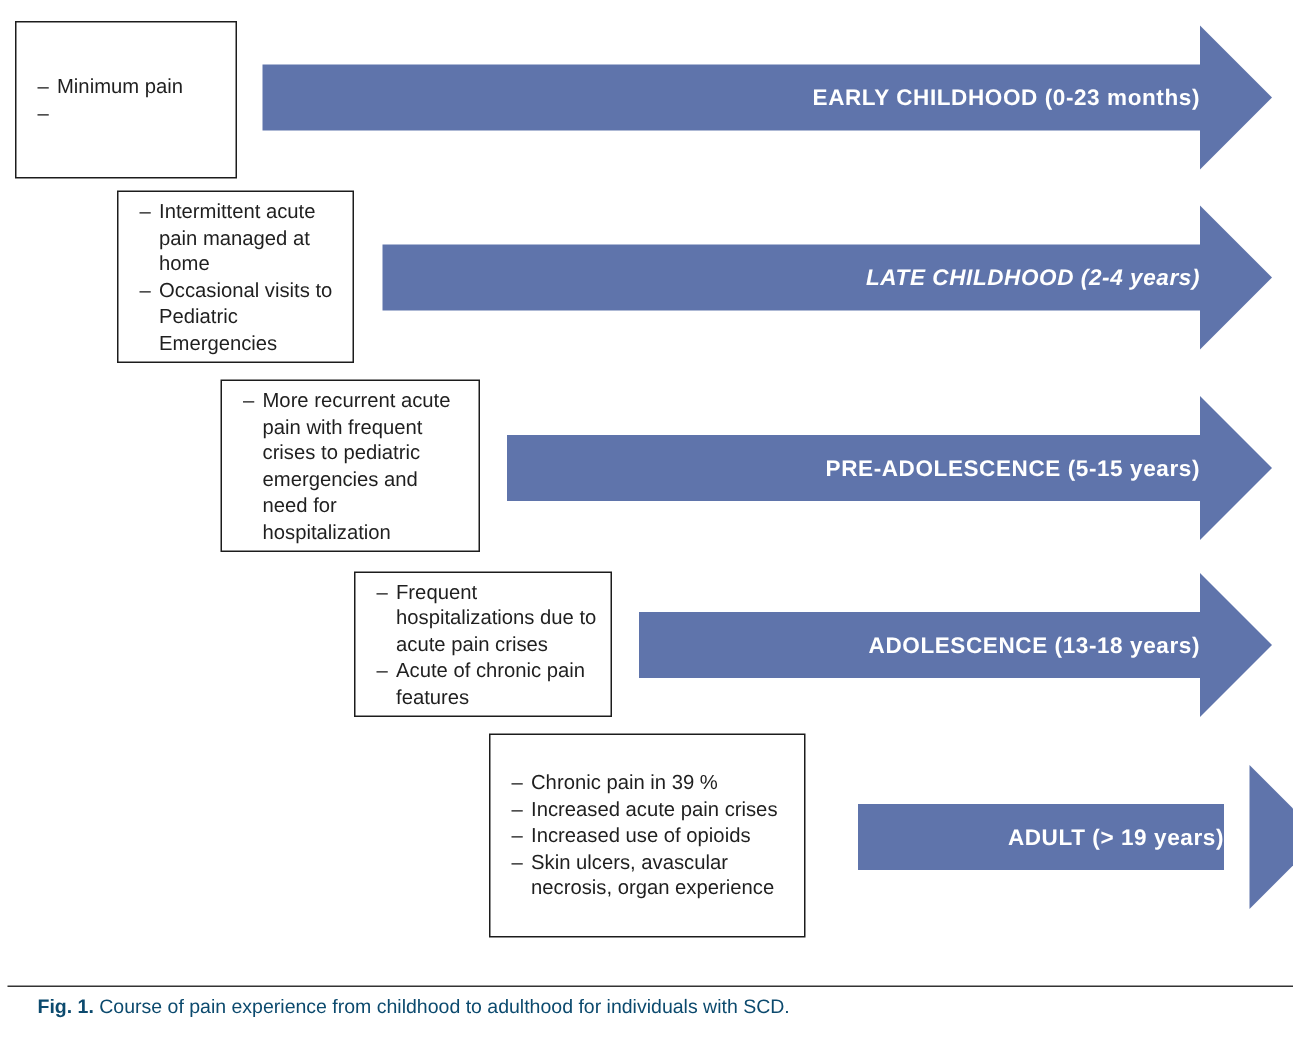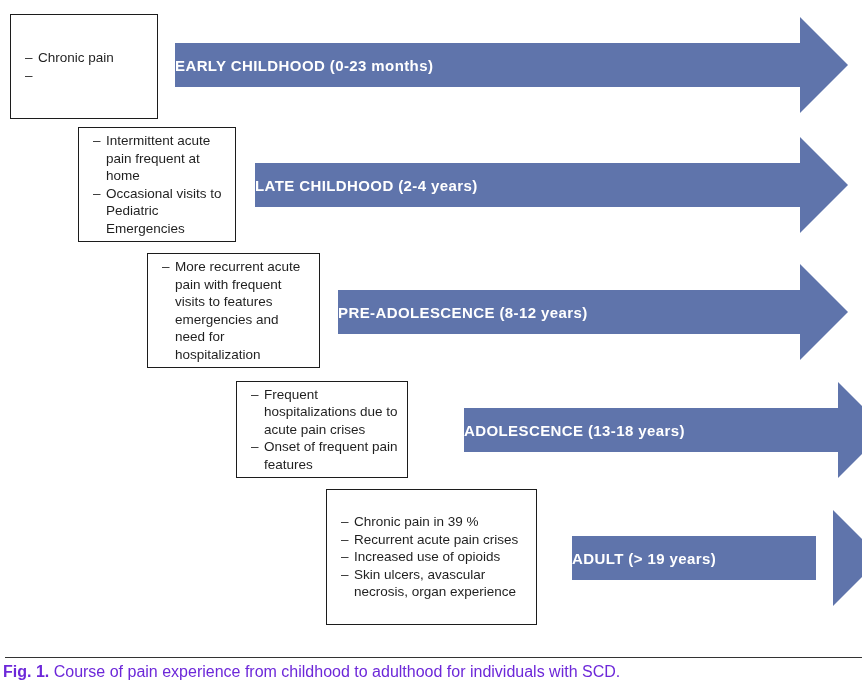--- a/index.html
+++ b/index.html
@@ -42,21 +42,21 @@
     position: absolute;
     height: 96px;
     display: flex;
     align-items: center;
   }
   .arrow-body {
     height: 44px;
     background: var(--arrow-color, #5f74ab);
     display: flex;
     align-items: center;
-    justify-content: flex-start;
+    justify-content: flex-end;
   }
   .arrow-label {
     color: #ffffff;
     font-weight: bold;
     font-size: 15px;
     letter-spacing: 0.4px;
     white-space: nowrap;
   }
   .arrow-head {
     width: 0;
@@ -67,105 +67,105 @@
   }
   .caption-rule {
     position: absolute;
     left: 5px;
     right: 0;
     top: 657px;
     border-top: 1.5px solid #333333;
   }
   .caption {
     position: absolute;
-    left: 3px;
+    left: 25px;
     top: 663px;
-    font-size: 16px;
-    color: #6d28d9;
+    font-size: 13px;
+    color: #0c4a6e;
   }
   .caption .fig-label {
     font-weight: bold;
   }
 </style>
 </head>
 <body>
 
 <div id="canvas">
 
   <div class="notes-box" style="left:10px; top:14px; width:148px; height:105px;">
     <div class="note">
       <span class="dash">–</span>
-      <span class="note-text">Chronic pain</span>
+      <span class="note-text">Minimum pain</span>
     </div>
     <div class="note">
       <span class="dash">–</span>
     </div>
   </div>
   <div class="stage-arrow" style="left:175px; top:17px;">
     <div class="arrow-body" style="width:625px;">
       <span class="arrow-label">EARLY CHILDHOOD (0-23 months)</span>
     </div>
     <div class="arrow-head"></div>
   </div>
 
   <div class="notes-box" style="left:78px; top:127px; width:158px; height:115px;">
     <div class="note">
       <span class="dash">–</span>
-      <span class="note-text">Intermittent acute pain frequent at home</span>
+      <span class="note-text">Intermittent acute pain managed at home</span>
     </div>
     <div class="note">
       <span class="dash">–</span>
       <span class="note-text">Occasional visits to Pediatric Emergencies</span>
     </div>
   </div>
   <div class="stage-arrow" style="left:255px; top:137px;">
-    <div class="arrow-body" style="width:545px;">
+    <div class="arrow-body" style="width:545px;font-style:italic;">
       <span class="arrow-label">LATE CHILDHOOD (2-4 years)</span>
     </div>
     <div class="arrow-head"></div>
   </div>
 
   <div class="notes-box" style="left:147px; top:253px; width:173px; height:115px;">
     <div class="note">
       <span class="dash">–</span>
-      <span class="note-text">More recurrent acute pain with frequent visits to features emergencies and need for hospitalization</span>
+      <span class="note-text">More recurrent acute pain with frequent crises to pediatric emergencies and need for hospitalization</span>
     </div>
   </div>
   <div class="stage-arrow" style="left:338px; top:264px;">
     <div class="arrow-body" style="width:462px;">
-      <span class="arrow-label">PRE-ADOLESCENCE (8-12 years)</span>
+      <span class="arrow-label">PRE-ADOLESCENCE (5-15 years)</span>
     </div>
     <div class="arrow-head"></div>
   </div>
 
   <div class="notes-box" style="left:236px; top:381px; width:172px; height:97px;">
     <div class="note">
       <span class="dash">–</span>
       <span class="note-text">Frequent hospitalizations due to acute pain crises</span>
     </div>
     <div class="note">
       <span class="dash">–</span>
-      <span class="note-text">Onset of frequent pain features</span>
+      <span class="note-text">Acute of chronic pain features</span>
     </div>
   </div>
   <div class="stage-arrow" style="left:426px; top:382px;">
-    <div class="arrow-body" style="width:374px;margin-left:38px;">
+    <div class="arrow-body" style="width:374px;">
       <span class="arrow-label">ADOLESCENCE (13-18 years)</span>
     </div>
     <div class="arrow-head"></div>
   </div>
 
   <div class="notes-box" style="left:326px; top:489px; width:211px; height:136px;">
     <div class="note">
       <span class="dash">–</span>
       <span class="note-text">Chronic pain in 39 %</span>
     </div>
     <div class="note">
       <span class="dash">–</span>
-      <span class="note-text">Recurrent acute pain crises</span>
+      <span class="note-text">Increased acute pain crises</span>
     </div>
     <div class="note">
       <span class="dash">–</span>
       <span class="note-text">Increased use of opioids</span>
     </div>
     <div class="note">
       <span class="dash">–</span>
       <span class="note-text">Skin ulcers, avascular necrosis, organ experience</span>
     </div>
   </div>

